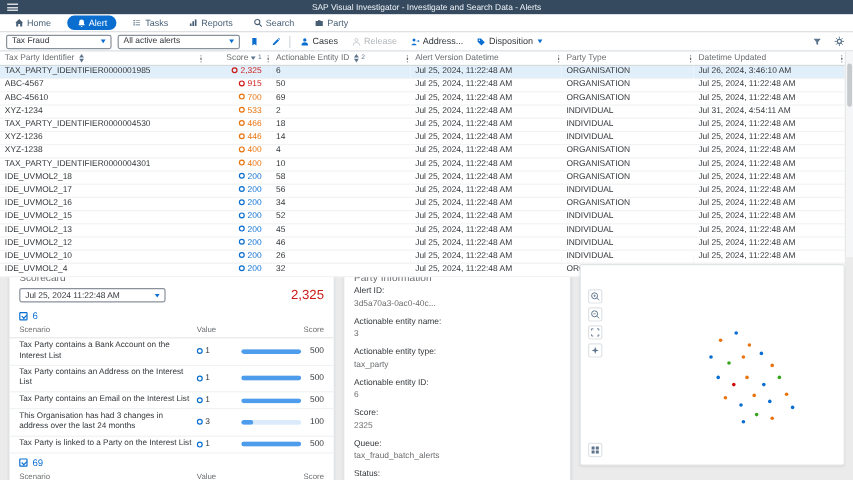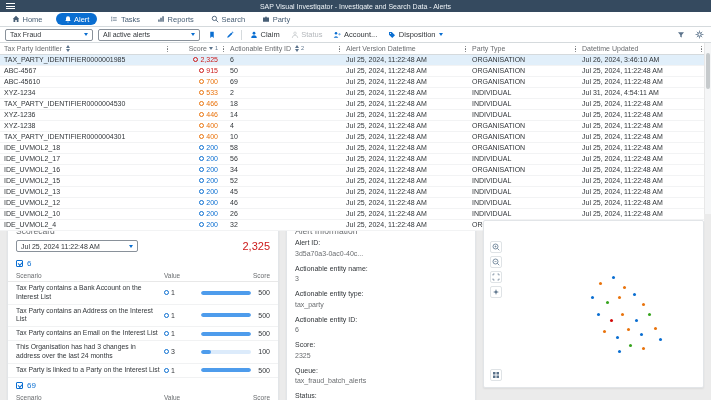--- a/index.html
+++ b/index.html
@@ -181,36 +181,36 @@
         <svg width="8" height="8" viewBox="0 0 16 16">
           <path d="M2.5 13.5l.8-3.2 7.4-7.4 2.4 2.4-7.4 7.4zM11.6 2l2.4 2.4 1-1L12.6 1z" fill="currentColor"></path>
         </svg>
       </span>
     <span class="sep"></span>
     <span class="tbtn">
       <svg width="8" height="8" viewBox="0 0 16 16">
           <circle cx="8" cy="4.5" r="2.8" fill="currentColor"></circle>
           <path d="M2.5 14a5.5 5.5 0 0 1 11 0z" fill="currentColor"></path>
         </svg>
-      <span>Claim</span>
+      <span>Cases</span>
     </span>
     <span class="tbtn disabled">
       <svg width="8" height="8" viewBox="0 0 16 16">
           <circle cx="8" cy="4.5" r="2.5" fill="none" stroke="currentColor" stroke-width="1.4"></circle>
           <path d="M2.5 14a5.5 5.5 0 0 1 11 0" fill="none" stroke="currentColor" stroke-width="1.4"></path>
         </svg>
-      <span>Status</span>
+      <span>Release</span>
     </span>
     <span class="tbtn">
       <svg width="8" height="8" viewBox="0 0 16 16">
           <circle cx="6" cy="4.5" r="2.5" fill="currentColor"></circle>
           <path d="M1.5 13.5a4.8 4.8 0 0 1 9 0z" fill="currentColor"></path>
           <path d="M10.5 6.5h4m0 0-1.8-1.8M14.5 6.5l-1.8 1.8" stroke="currentColor" stroke-width="1.2" fill="none"></path>
         </svg>
-      <span>Account...</span>
+      <span>Address...</span>
     </span>
     <span class="tbtn">
       <svg width="8" height="8" viewBox="0 0 16 16">
           <path d="M2 2h5.5L14 8.5 8.5 14 2 7.5z" fill="currentColor"></path>
           <circle cx="5" cy="5" r="1.2" fill="#fff"></circle>
         </svg>
       <span>Disposition</span>
       <span class="caret"></span>
     </span>
     <span class="toolbar-right">
@@ -530,21 +530,21 @@
             <div class="sc-cols">
               <span class="sc-col-name">Scenario</span>
               <span class="sc-col-val">Value</span>
               <span class="sc-col-score">Score</span>
             </div>
           </div>
         </div>
     </section>
 
     <section class="card alertinfo">
-      <div class="card-title">Alert Information</div>
+      <div class="card-title">Party Information</div>
       <div id="aiFields">
           <div class="ai-field">
             <div class="ai-label">Alert ID:</div>
             <div class="ai-value">3d5a70a3-0ac0-40c...</div>
           </div>
           <div class="ai-field">
             <div class="ai-label">Actionable entity name:</div>
             <div class="ai-value">3</div>
           </div>
           <div class="ai-field">

